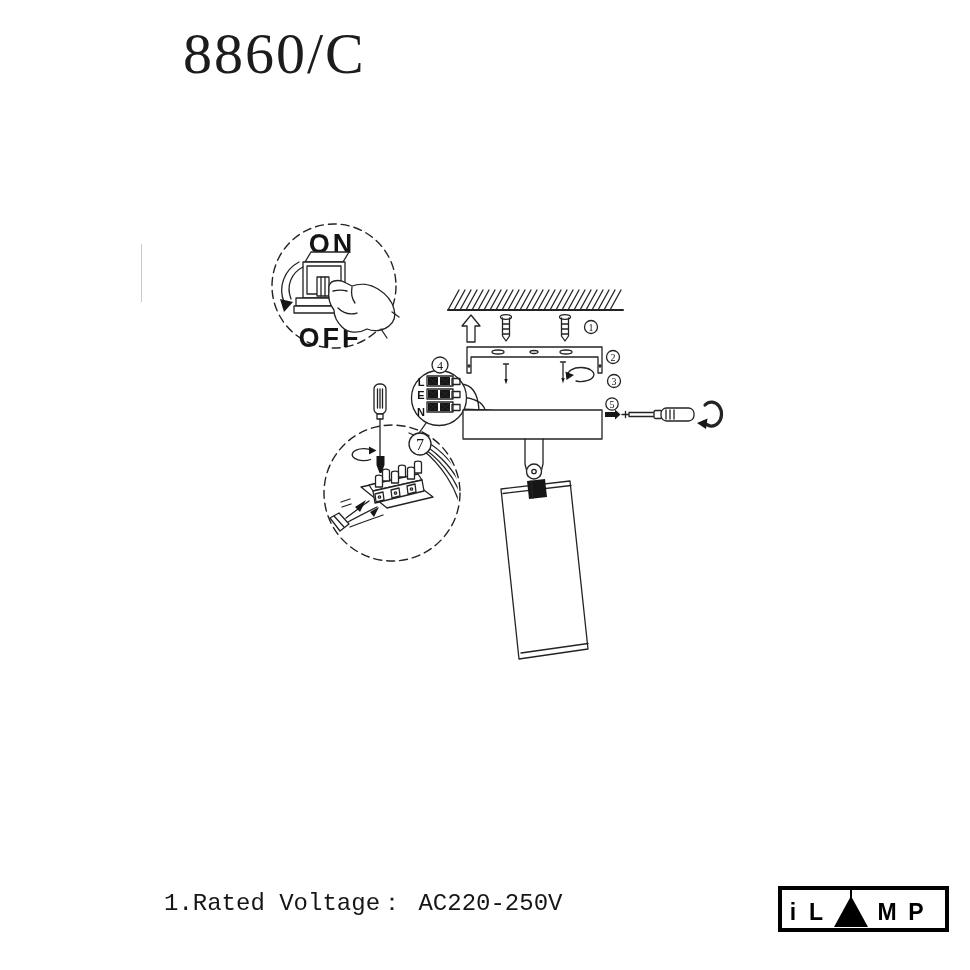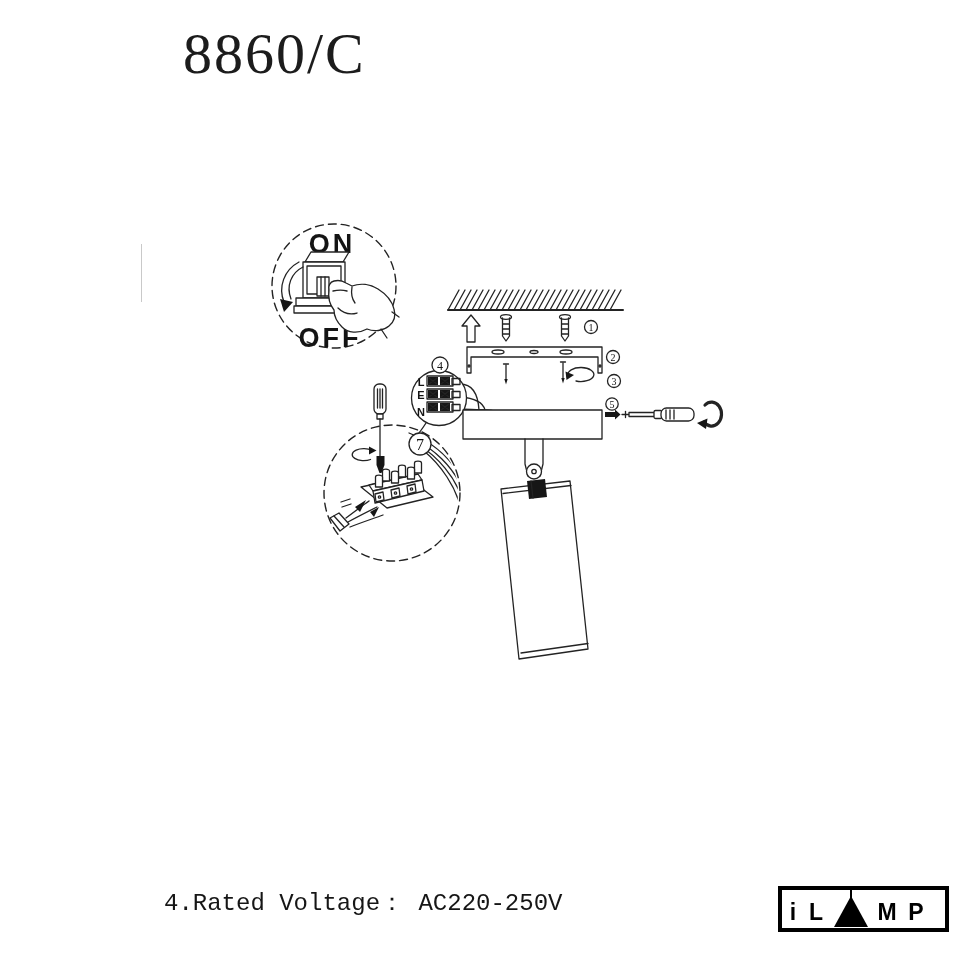--- a/index.html
+++ b/index.html
@@ -267,21 +267,21 @@
         <polygon class="fb" points="369,446.5 376.5,450.5 369,454.5"></polygon>
       </g>
       <g>
         <circle class="fw" cx="420" cy="444" r="11" stroke-width="1.2"></circle>
         <text class="num-text" x="420" y="449.5" font-size="16" text-anchor="middle">7</text>
       </g>
     </g>
   </svg>
 
   <div class="specs">
-    <div>4.Rated Voltage： AC220-250V</div>
+    <div>1.Rated Voltage： AC220-250V</div>
     
     
     
   </div>
 
   <svg class="logo" width="172" height="48" viewBox="0 0 172 48">
     <rect x="2" y="2" width="167" height="42" fill="#fff" stroke="#000" stroke-width="4"></rect>
     <text x="15" y="34" text-anchor="middle">i</text>
     <text x="38" y="34" text-anchor="middle">L</text>
     <line x1="73" y1="3" x2="73" y2="12" stroke="#000" stroke-width="2"></line>

